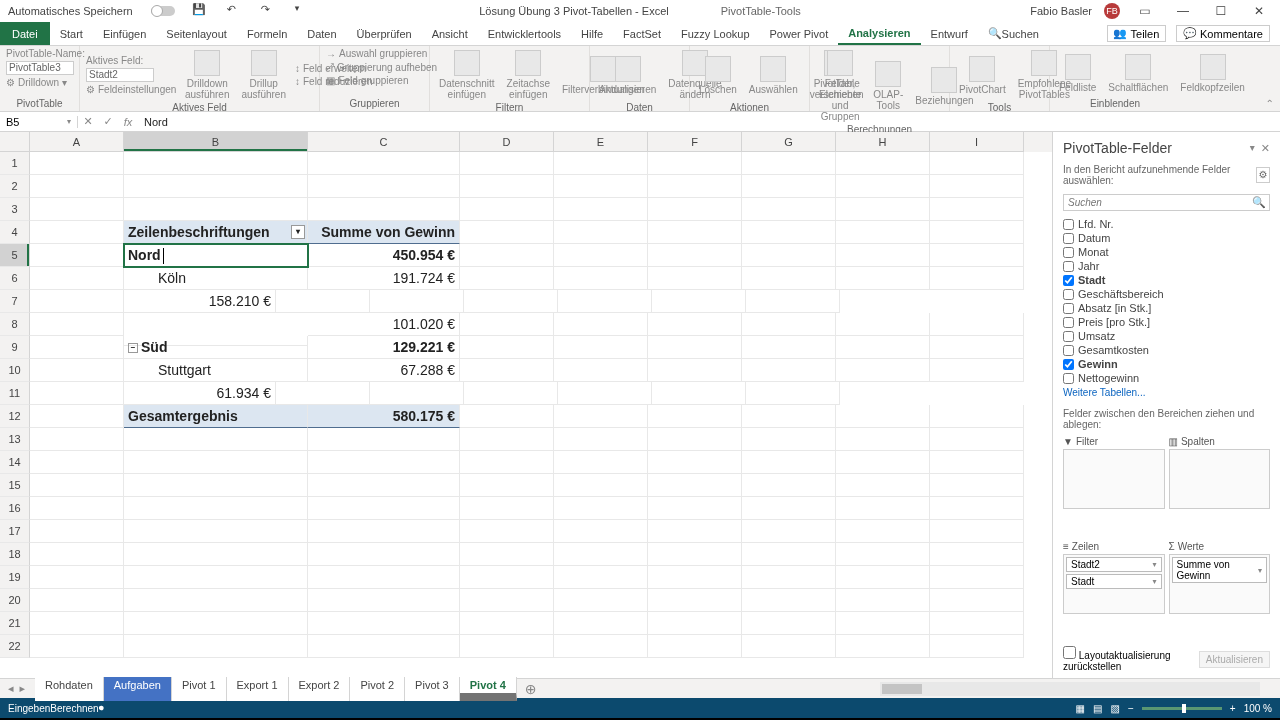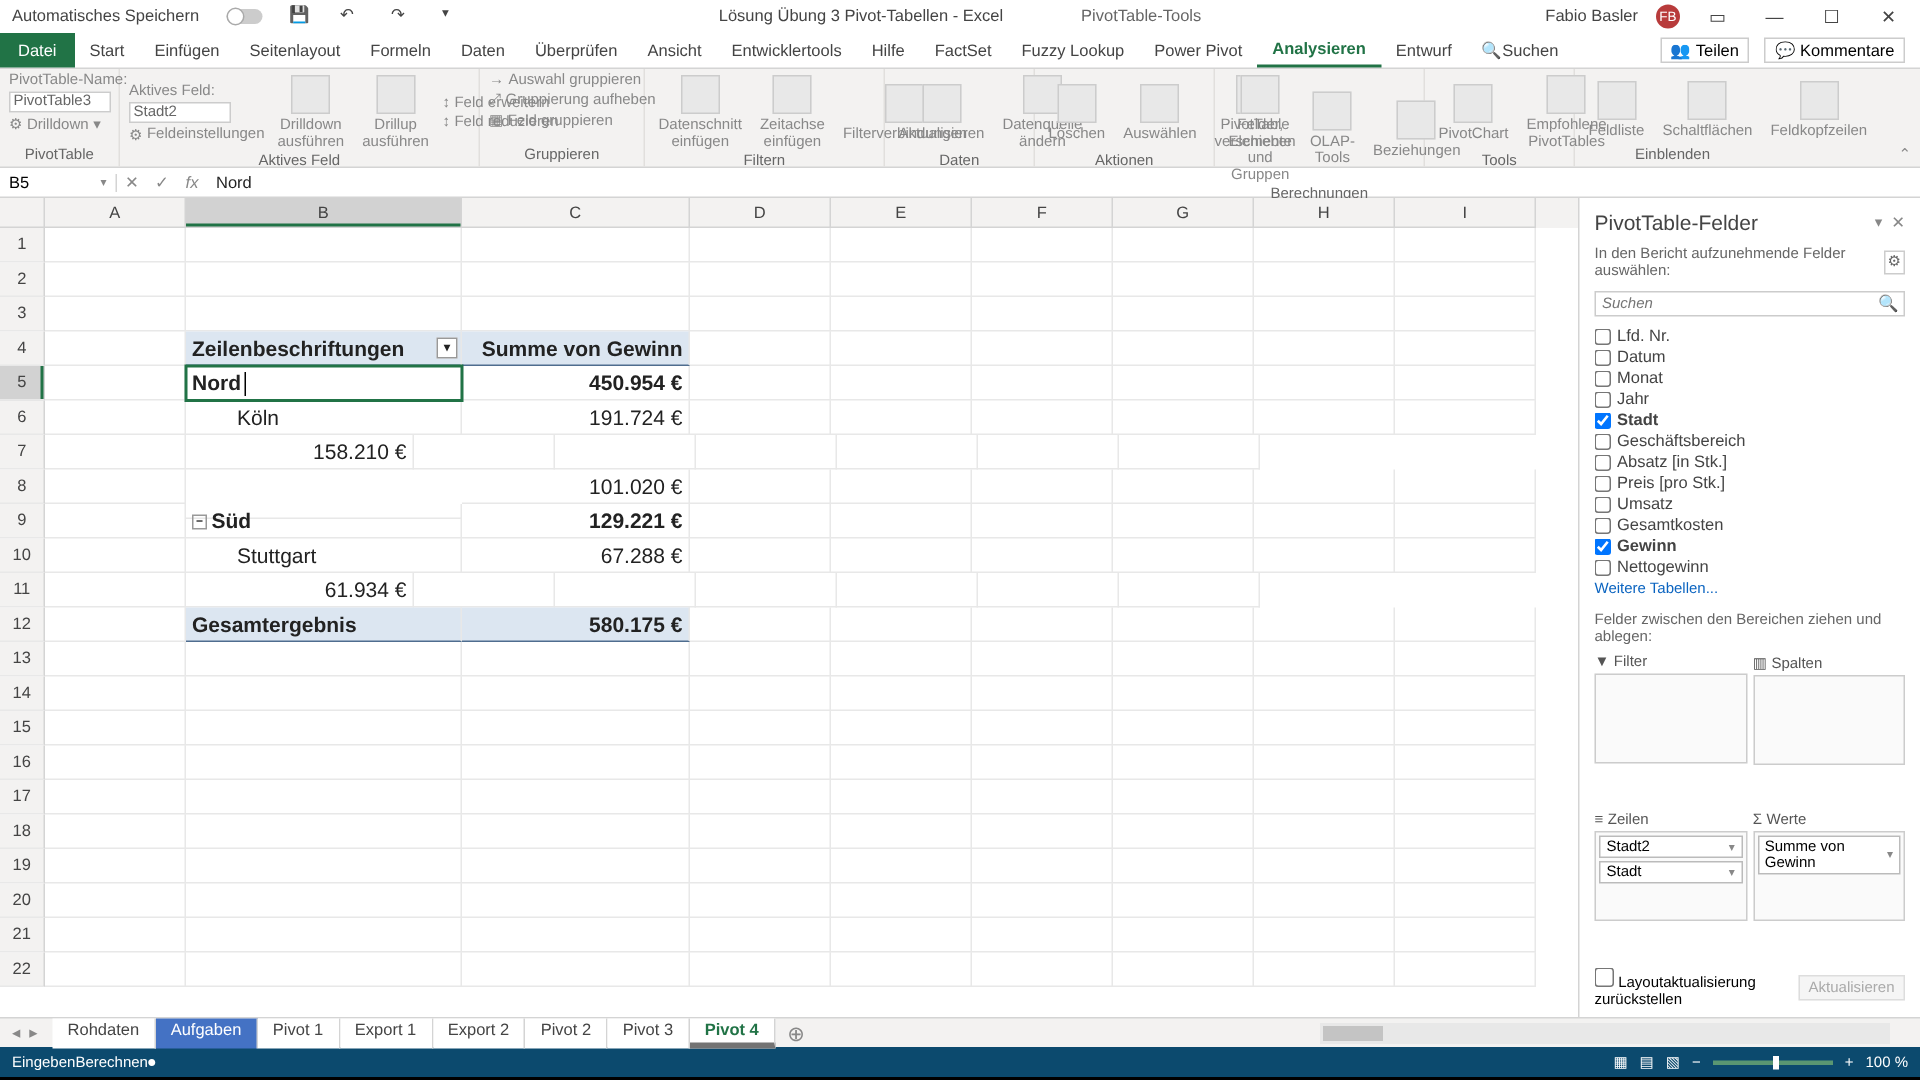--- a/index.html
+++ b/index.html
@@ -92,21 +92,21 @@
 .tp-area-box { border: 1px solid #ccc; min-height: 60px; background: #fafafa; }
 .tp-pill { background: #fff; border: 1px solid #bbb; margin: 2px; padding: 1px 4px; font-size: 10px; display: flex; justify-content: space-between; align-items: center; }
 .tp-pill::after { content: "▾"; font-size: 8px; color: #888; }
 .tp-footer { padding: 6px 10px; display: flex; align-items: center; justify-content: space-between; font-size: 10px; }
 .tp-footer button { font-size: 10px; padding: 2px 6px; color: #aaa; border: 1px solid #ddd; background: #f5f5f5; }
 
 
 .sheettabs { height: 20px; background: #f3f2f1; border-top: 1px solid #d4d4d4; display: flex; align-items: center; font-size: 11px; padding-left: 8px; position: relative; }
 .st-nav { display: flex; gap: 6px; color: #888; margin-right: 10px; }
 .stab { padding: 2px 10px; border-right: 1px solid #d4d4d4; background: #fff; color: #444; }
-.stab.active { background: #fff; border-bottom: 4px solid #737373; font-weight: 600; color: #217346; }
+.stab.active { background: #fff; border-bottom: 8px solid #737373; font-weight: 600; color: #217346; }
 .stab.hl { background: #4472c4; color: #fff; }
 .add-sheet { padding: 0 8px; font-size: 14px; color: #888; }
 .hscroll { margin-left: auto; width: 380px; height: 14px; background: #e8e8e8; margin-right: 20px; position: relative; }
 .hscroll-thumb { position: absolute; left: 2px; top: 2px; width: 40px; height: 10px; background: #c4c4c4; }
 
 
 .statusbar { height: 20px; background: #0c4a6e; color: #fff; display: flex; align-items: center; font-size: 10px; padding: 0 8px; }
 .statusbar .right { margin-left: auto; display: flex; gap: 8px; align-items: center; }
 .zoom-slider { width: 80px; height: 3px; background: #5a9772; position: relative; }
 .zoom-slider::after { content: ""; position: absolute; left: 50%; top: -3px; width: 4px; height: 9px; background: #fff; }

